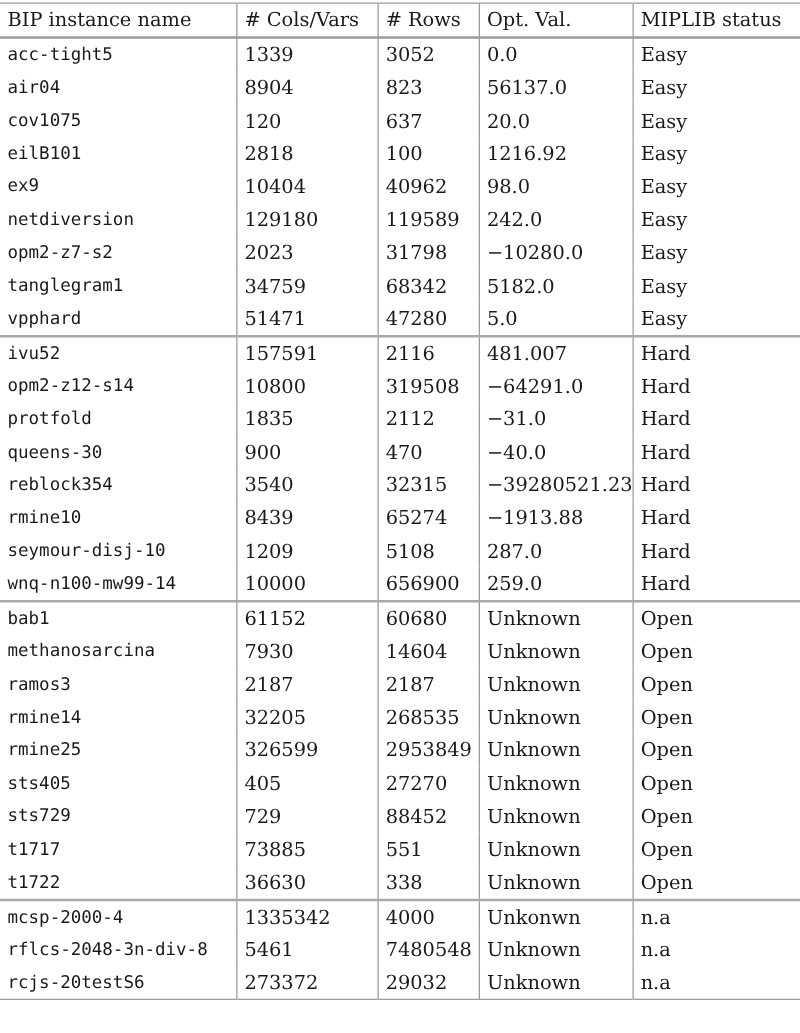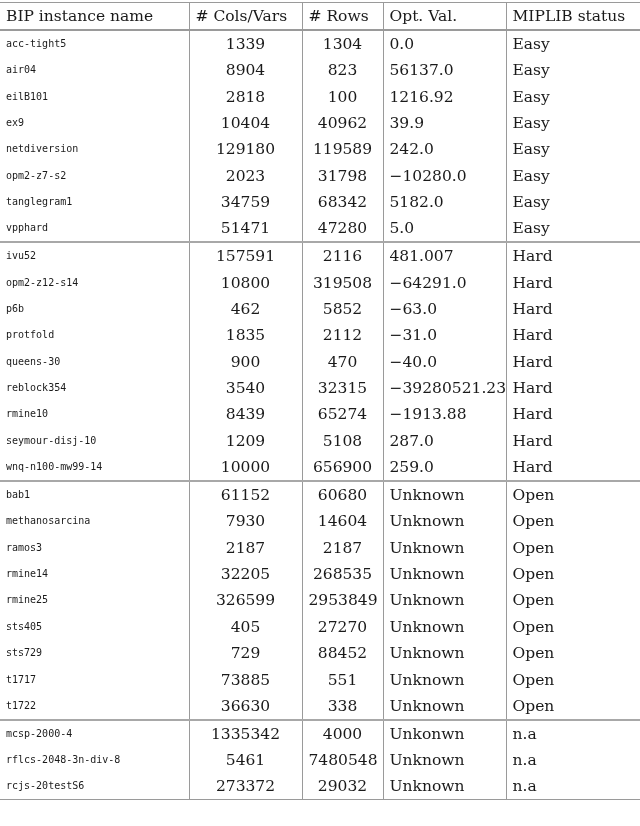--- a/index.html
+++ b/index.html
@@ -23,22 +23,22 @@
       height: 26.4px;
       padding: 0 6px;
       box-sizing: border-box;
       white-space: nowrap;
       overflow: hidden;
       line-height: 26px;
     }
     thead tr { border-top: 1.5px solid #9a9a9a; border-bottom: 2px solid #9a9a9a; }
     th { font-weight: normal; text-align: left; height: 27px; }
     th.num { text-align: left; }
-    td.name { font-family: "DejaVu Sans Mono", "Liberation Mono", monospace; font-size: 10px; }
-    td.num { text-align: center; padding-right: 6px; }
+    td.name { font-family: "DejaVu Sans Mono", "Liberation Mono", monospace; font-size: 14px; }
+    td.num { text-align: left; padding-right: 6px; }
     th + th, td + td { border-left: 1px solid #9a9a9a; }
     tbody { border-bottom: 2px solid #a8a8a8; }
     tbody:last-of-type { border-bottom: 1.5px solid #9a9a9a; }
   </style>
 </head>
 <body>
 
 <div class="wrap">
   <table id="bip-table">
     <colgroup>
@@ -54,43 +54,50 @@
         <th class="num"># Cols/Vars</th>
         <th class="num"># Rows</th>
         <th>Opt. Val.</th>
         <th>MIPLIB status</th>
       </tr>
     </thead>
   <tbody>
         <tr>
           <td class="name">acc-tight5</td>
           <td class="num">1339</td>
-          <td class="num">1304</td>
+          <td class="num">3052</td>
           <td>0.0</td>
           <td>Easy</td>
         </tr>
         <tr>
           <td class="name">air04</td>
           <td class="num">8904</td>
           <td class="num">823</td>
           <td>56137.0</td>
           <td>Easy</td>
         </tr>
         <tr>
+          <td class="name">cov1075</td>
+          <td class="num">120</td>
+          <td class="num">637</td>
+          <td>20.0</td>
+          <td>Easy</td>
+        </tr>
+        <tr>
           <td class="name">eilB101</td>
           <td class="num">2818</td>
           <td class="num">100</td>
           <td>1216.92</td>
           <td>Easy</td>
         </tr>
         <tr>
           <td class="name">ex9</td>
           <td class="num">10404</td>
           <td class="num">40962</td>
-          <td>39.9</td>
+          <td>98.0</td>
           <td>Easy</td>
         </tr>
         <tr>
           <td class="name">netdiversion</td>
           <td class="num">129180</td>
           <td class="num">119589</td>
           <td>242.0</td>
           <td>Easy</td>
         </tr>
         <tr>
@@ -121,27 +128,20 @@
           <td class="num">157591</td>
           <td class="num">2116</td>
           <td>481.007</td>
           <td>Hard</td>
         </tr>
         <tr>
           <td class="name">opm2-z12-s14</td>
           <td class="num">10800</td>
           <td class="num">319508</td>
           <td>−64291.0</td>
-          <td>Hard</td>
-        </tr>
-        <tr>
-          <td class="name">p6b</td>
-          <td class="num">462</td>
-          <td class="num">5852</td>
-          <td>−63.0</td>
           <td>Hard</td>
         </tr>
         <tr>
           <td class="name">protfold</td>
           <td class="num">1835</td>
           <td class="num">2112</td>
           <td>−31.0</td>
           <td>Hard</td>
         </tr>
         <tr>

